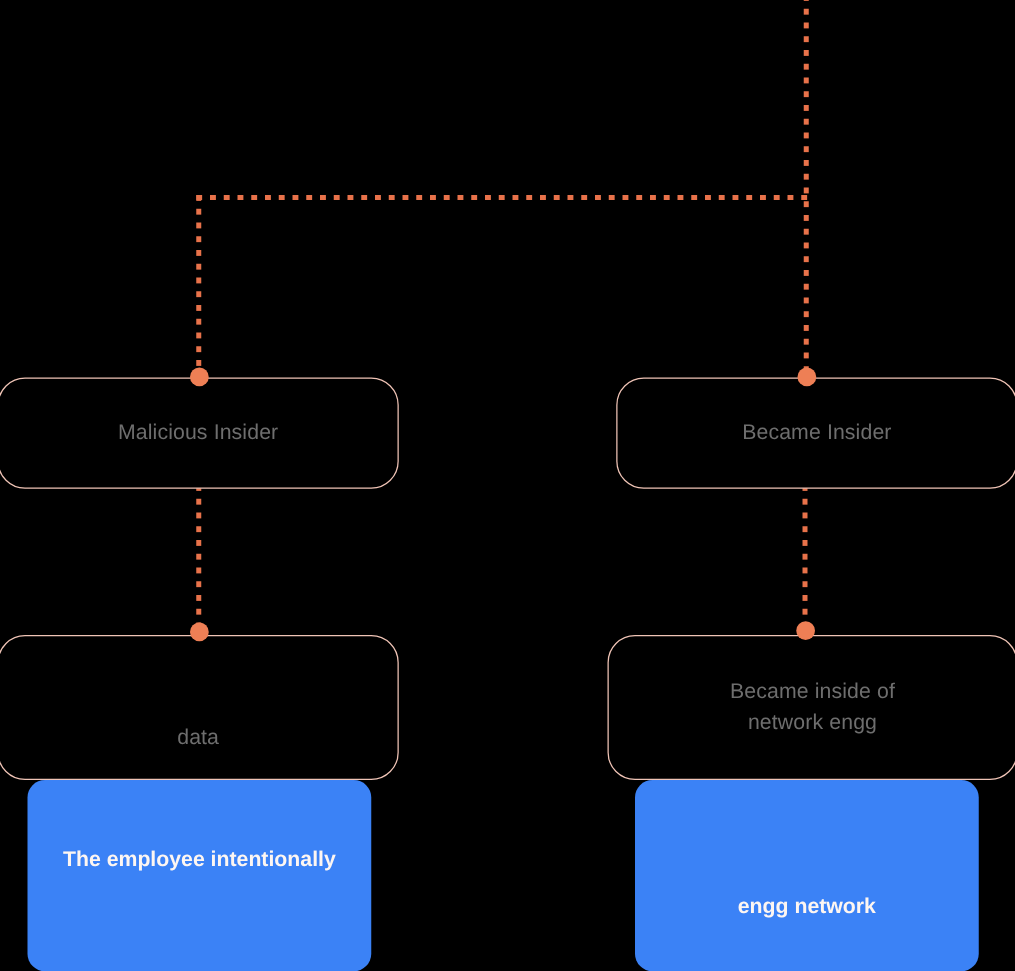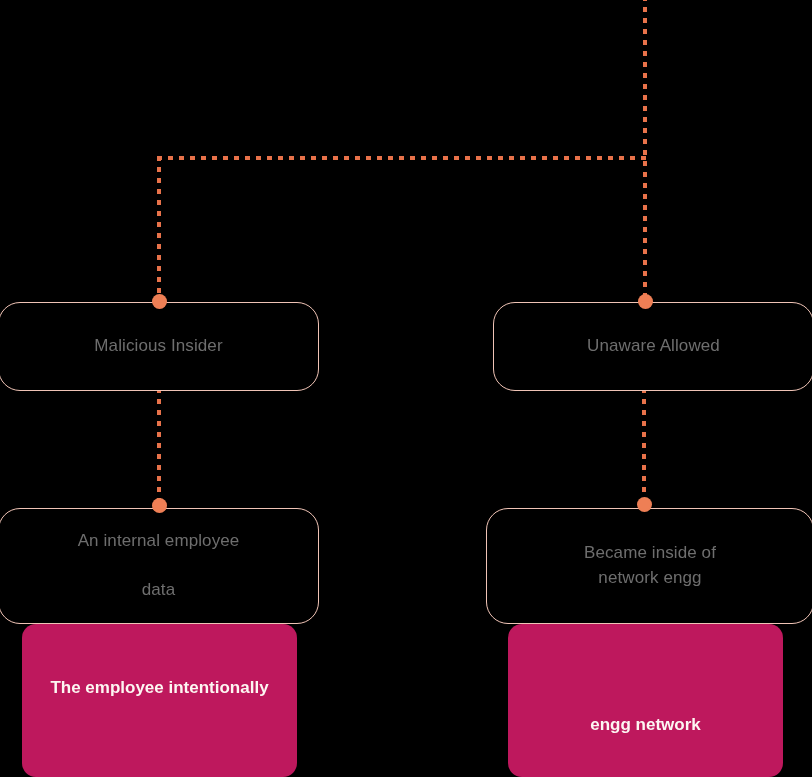--- a/index.html
+++ b/index.html
@@ -81,21 +81,21 @@
   .card-outline .card-text {
     color: #6e6e6e;
     font-size: 17px;
     font-weight: 400;
     line-height: 1.45;
     letter-spacing: 0.1px;
     padding: 0 14px;
   }
 
   .card-filled {
-    background: #be185d;
+    background: #3b82f6;
     border: none;
     border-radius: 14px;
   }
   .card-filled .card-text {
     color: #fdf6f2;
     font-size: 17px;
     font-weight: 700;
     line-height: 1.42;
     padding: 0 16px;
   }
@@ -172,26 +172,26 @@
   <div class="dot" id="dot-left-l1"></div>
   <div class="dot" id="dot-right-l1"></div>
   <div class="dot" id="dot-left-l2"></div>
   <div class="dot" id="dot-right-l2"></div>
 
   <div class="card card-outline" id="node-malicious-insider">
     <span class="card-text">Malicious Insider</span>
   </div>
 
   <div class="card card-outline" id="node-unaware-insider">
-    <span class="card-text">Unaware Allowed</span>
+    <span class="card-text">Became Insider</span>
   </div>
 
   <div class="card card-outline" id="node-internal-access">
     <span class="card-text">
-      <span>An internal employee</span><br>
+      <br>
       <br>
       <span>data</span>
     </span>
   </div>
 
   <div class="card card-outline" id="node-social-engg">
     <span class="card-text">
       <span>Became inside of</span><br>
       <span>network engg</span>
     </span>

